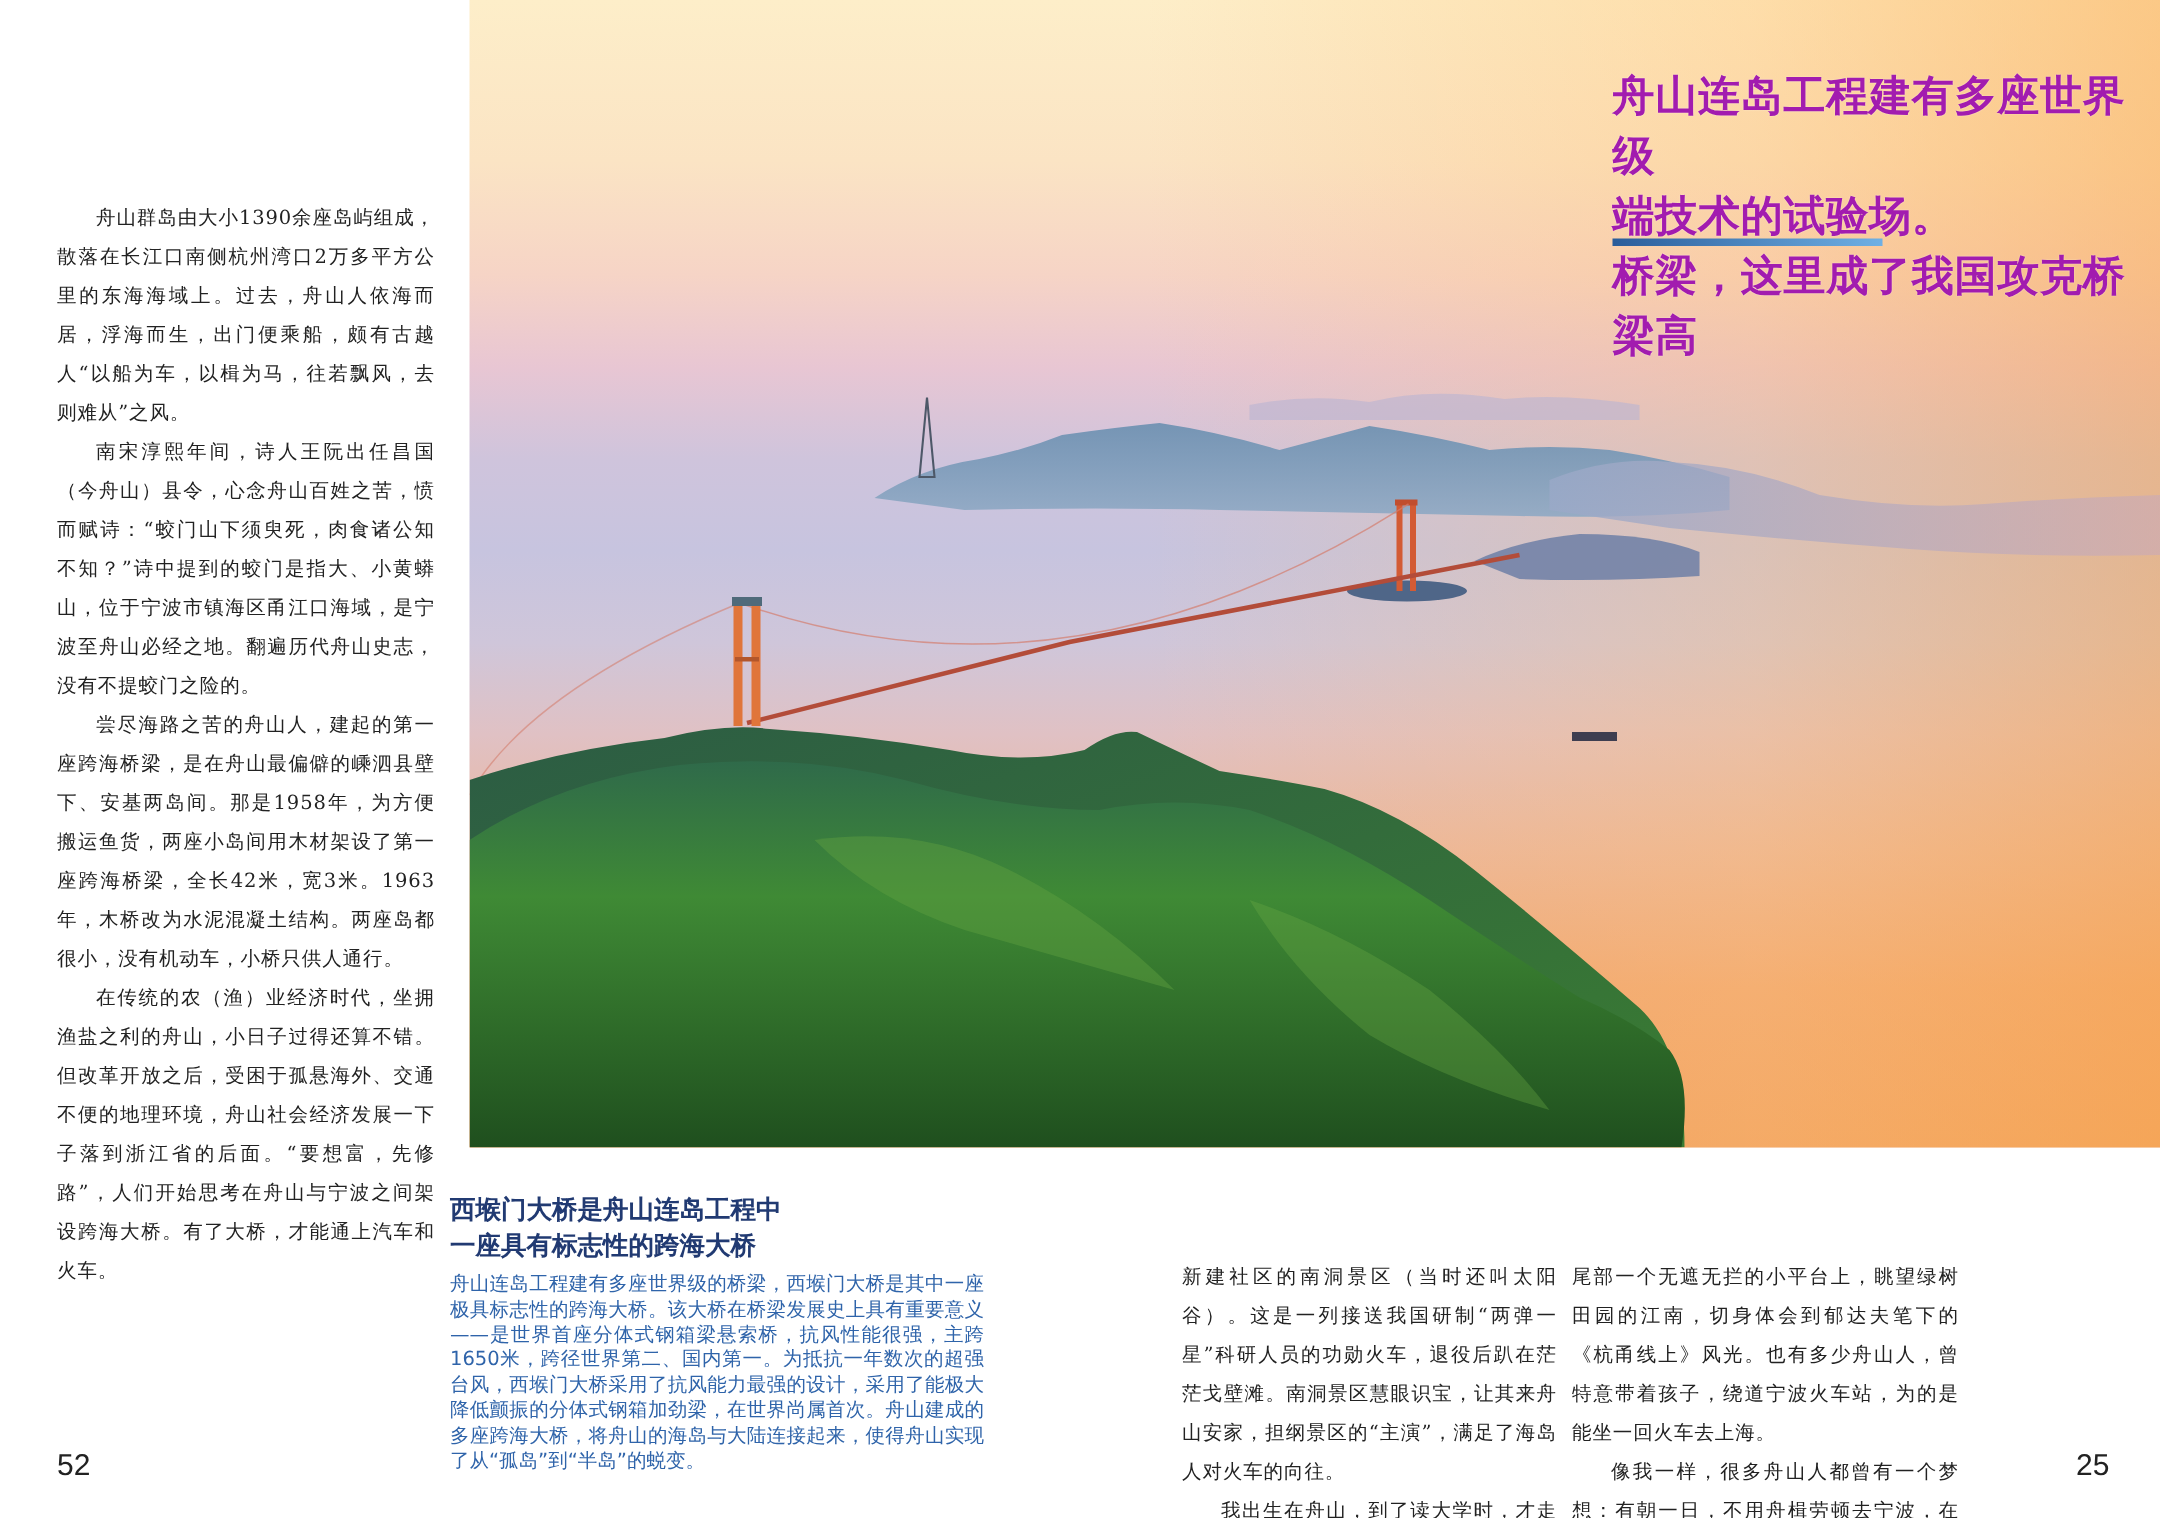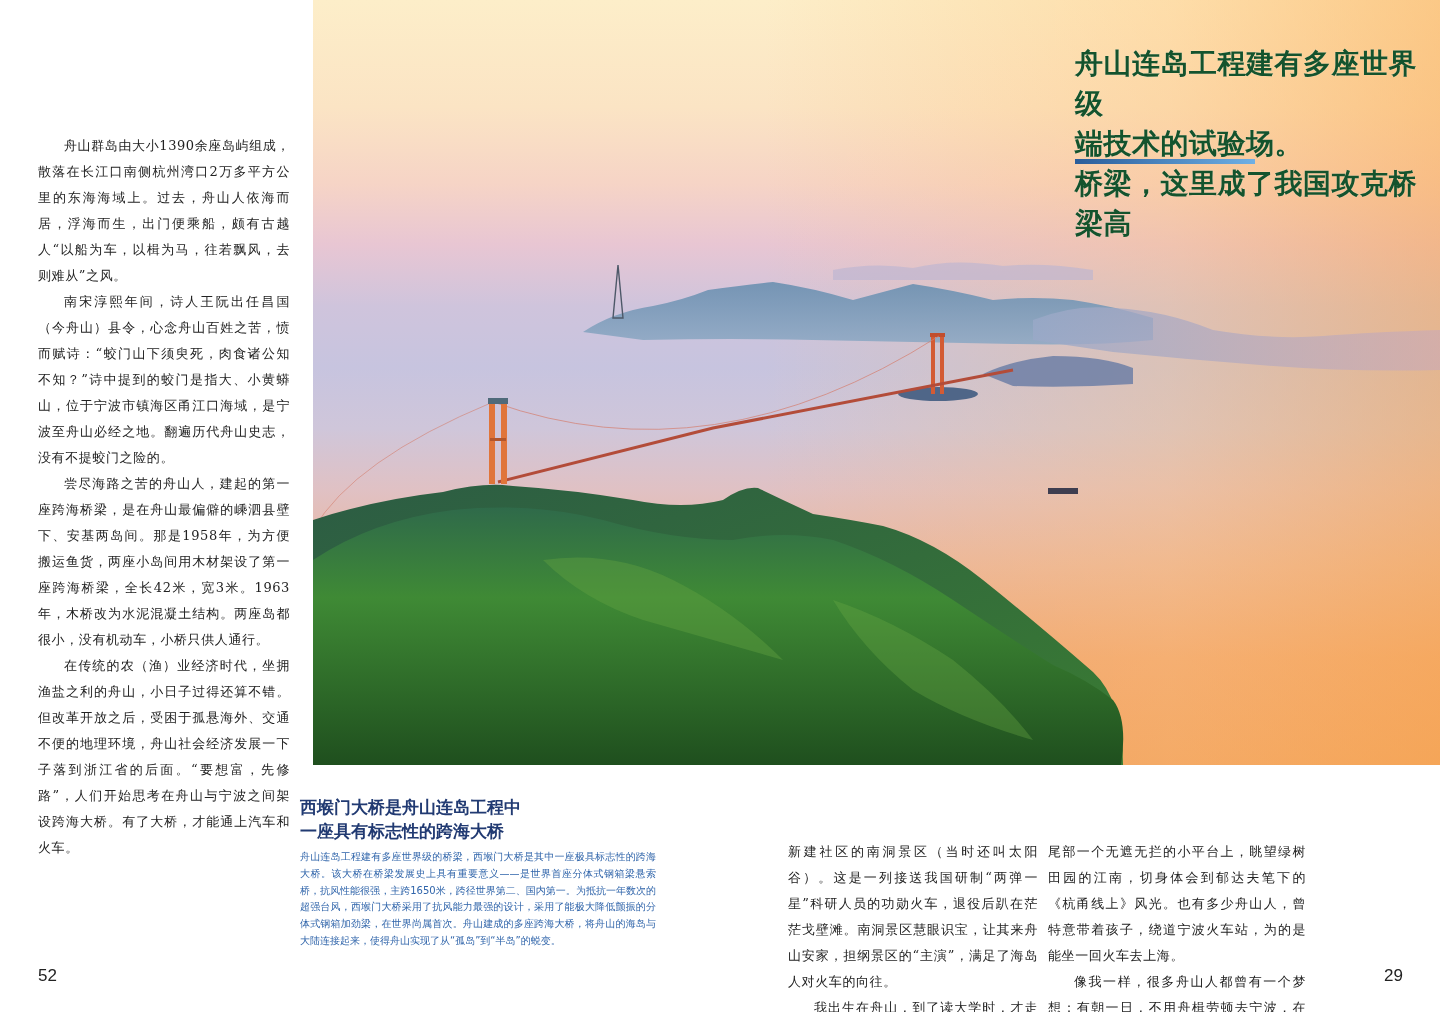--- a/index.html
+++ b/index.html
@@ -17,21 +17,21 @@
   .photo .warm-right {
     position: absolute; right: 0; top: 0; width: 60%; height: 100%;
     background: linear-gradient(90deg, rgba(255,200,130,0) 0%, rgba(255,190,110,0.35) 60%, rgba(250,170,80,0.55) 100%);
   }
   .photo svg { position: absolute; left: 0; top: 0; }
 
   
   .quote {
     position: absolute; left: 1075px; top: 44px; width: 345px;
     font-family: "DejaVu Sans", "Liberation Sans", sans-serif; font-weight: bold;
-    font-size: 28px; line-height: 40px; color: #14532d; letter-spacing: 0.5px;
+    font-size: 28px; line-height: 40px; color: #a21caf; letter-spacing: 0.5px;
     text-shadow: 0 0 1px rgba(255,255,255,0.6);
   }
   .quote-rule {
     position: absolute; left: 1075px; top: 159px; width: 180px; height: 5px;
     background: linear-gradient(90deg, #2a5d9a, #6fb0e4);
   }
 
   
   .col {
     position: absolute; font-size: 13px; line-height: 26px; color: #222;
@@ -45,26 +45,26 @@
 
   
   .cap-title {
     position: absolute; left: 300px; top: 795px; width: 360px;
     font-family: "DejaVu Sans", "Liberation Sans", sans-serif; font-weight: bold;
     font-size: 17px; line-height: 24px; color: #213a72;
   }
   .cap-body {
     position: absolute; left: 300px; top: 849px; width: 356px;
     font-family: "DejaVu Sans", "Liberation Sans", sans-serif;
-    font-size: 10px; line-height: 16.8px; color: #2f64aa; text-align: justify;
+    font-size: 13px; line-height: 16.8px; color: #2f64aa; text-align: justify;
   }
 
   .folio {
     position: absolute; top: 966px; font-family: "Liberation Sans", "DejaVu Sans", sans-serif;
-    font-size: 17px; color: #222;
+    font-size: 20px; color: #222;
   }
   .folio-left { left: 38px; }
   .folio-right { left: 1384px; }
 </style>
 </head>
 <body>
 
 <div class="col col-left">
   <p>舟山群岛由大小1390余座岛屿组成，散落在长江口南侧杭州湾口2万多平方公里的东海海域上。过去，舟山人依海而居，浮海而生，出门便乘船，颇有古越人“以船为车，以楫为马，往若飘风，去则难从”之风。</p>
   <p>南宋淳熙年间，诗人王阮出任昌国（今舟山）县令，心念舟山百姓之苦，愤而赋诗：“蛟门山下须臾死，肉食诸公知不知？”诗中提到的蛟门是指大、小黄蟒山，位于宁波市镇海区甬江口海域，是宁波至舟山必经之地。翻遍历代舟山史志，没有不提蛟门之险的。</p>
@@ -148,13 +148,13 @@
 <div class="col col-mid">
   <p class="cont">新建社区的南洞景区（当时还叫太阳谷）。这是一列接送我国研制“两弹一星”科研人员的功勋火车，退役后趴在茫茫戈壁滩。南洞景区慧眼识宝，让其来舟山安家，担纲景区的“主演”，满足了海岛人对火车的向往。</p>
   <p>我出生在舟山，到了读大学时，才走出海岛，第一次在宁波坐上火车。我站在绿皮火车</p>
 </div>
 <div class="col col-right">
   <p class="cont">尾部一个无遮无拦的小平台上，眺望绿树田园的江南，切身体会到郁达夫笔下的《杭甬线上》风光。也有多少舟山人，曾特意带着孩子，绕道宁波火车站，为的是能坐一回火车去上海。</p>
   <p>像我一样，很多舟山人都曾有一个梦想：有朝一日，不用舟楫劳顿去宁波，在家门口就可以坐上汽车和火车，一路风驰电掣，通达世界。</p>
 </div>
 
 <div class="folio folio-left">52</div>
-<div class="folio folio-right">29</div>
+<div class="folio folio-right">25</div>
 
 </body></html>

